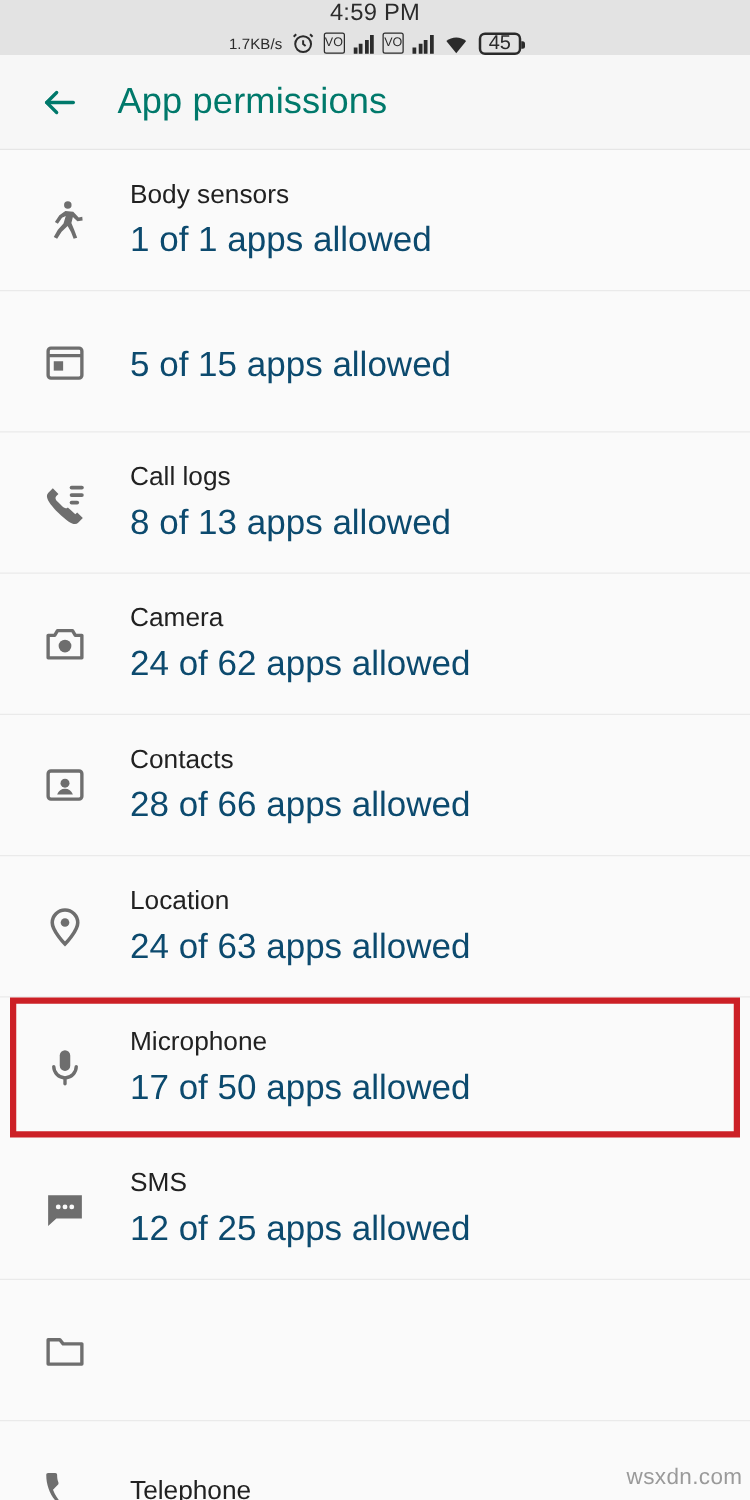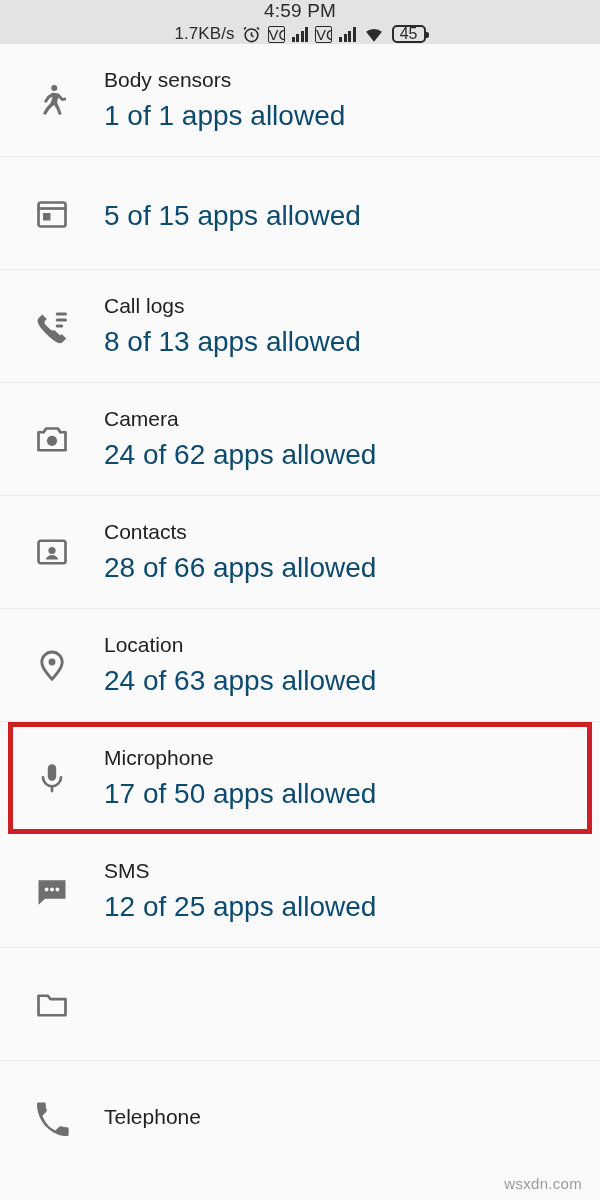--- a/index.html
+++ b/index.html
@@ -37,36 +37,36 @@
     font-size: 19px;
     color: #2b2b2b;
     letter-spacing: 0.2px;
   }
   .status-right {
     display: flex;
     align-items: center;
     gap: 7px;
   }
   .net-speed {
-    font-size: 17px;
+    font-size: 12px;
     color: #2b2b2b;
     letter-spacing: 0.1px;
   }
   .sysicon {
     display: inline-flex;
     align-items: center;
     justify-content: center;
   }
   .simbadge {
     position: relative;
     width: 17px;
     height: 17px;
     border: 1.6px solid #2b2b2b;
     border-radius: 2px;
-    font-size: 15px;
+    font-size: 10px;
     line-height: 15px;
     text-align: left;
     color: #2b2b2b;
     box-sizing: border-box;
     overflow: hidden;
   }
   .bars {
     display: inline-flex;
     align-items: flex-end;
     gap: 1.5px;
@@ -184,23 +184,23 @@
     pointer-events: none;
     box-sizing: border-box;
   }
   .row-highlighted {
     border-bottom-color: transparent;
   }
 
   
   .watermark {
     position: absolute;
-    right: 18px;
+    right: 6px;
     bottom: 8px;
-    font-size: 15px;
+    font-size: 18px;
     color: #9a9a9a;
     letter-spacing: 0.3px;
   }
 </style>
 </head>
 <body>
 
 <div class="phone">
 
   <div class="status-bar">
@@ -233,20 +233,29 @@
         <svg width="22" height="18" viewBox="0 0 24 20" fill="#2b2b2b">
           <path d="M12 18.5 L3.2 7.6 A13.5 13.5 0 0 1 20.8 7.6 Z"></path>
         </svg>
       </span>
       <span class="battery">
         <span>45</span>
       </span>
     </div>
   </div>
 
+  <div class="app-bar">
+    <div class="back-btn">
+      <svg width="32" height="32" viewBox="0 0 24 24" fill="none" stroke="#00796b" stroke-width="2" stroke-linecap="round" stroke-linejoin="round">
+        <path d="M20 12H4"></path>
+        <path d="M10 6l-6 6 6 6"></path>
+      </svg>
+    </div>
+    <div class="app-title">App permissions</div>
+  </div>
 
   <div class="perm-list">
 
     <div class="perm-row">
       <div class="perm-icon">
         <svg width="36" height="36" viewBox="0 0 24 24" fill="#6e6e6e">
           <circle cx="13.5" cy="4" r="2"></circle>
           <path d="M12.2 7.2 L9 9.4 L6.6 13 L8.2 14 L10.4 10.8 L12.4 9.8 L11.2 13.8 L8.2 17.2 L6 21 L7.8 22 L10.2 18.2 L13.4 15.2 L15.2 18.4 L16.6 22 L18.5 21.4 L17 17.4 L15.4 13.6 L16.2 10.4 L18.6 12.6 L21.4 12.2 L21.2 10.3 L19.3 10.6 L16.4 7.6 Z"></path>
         </svg>
       </div>

